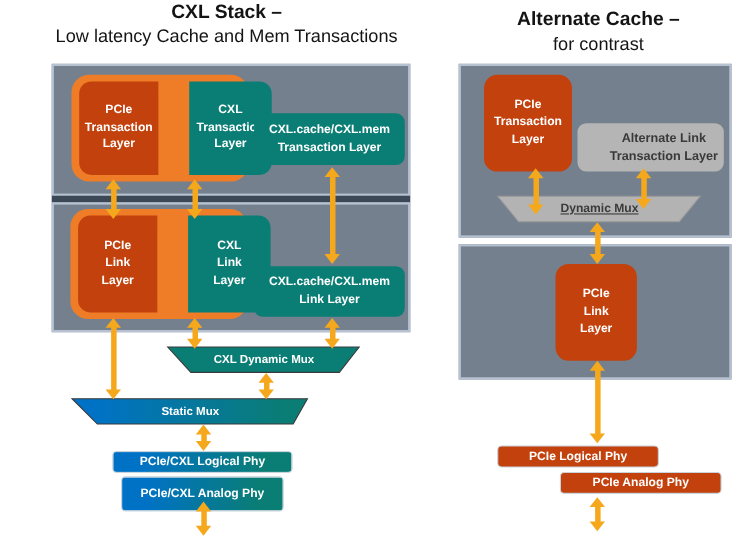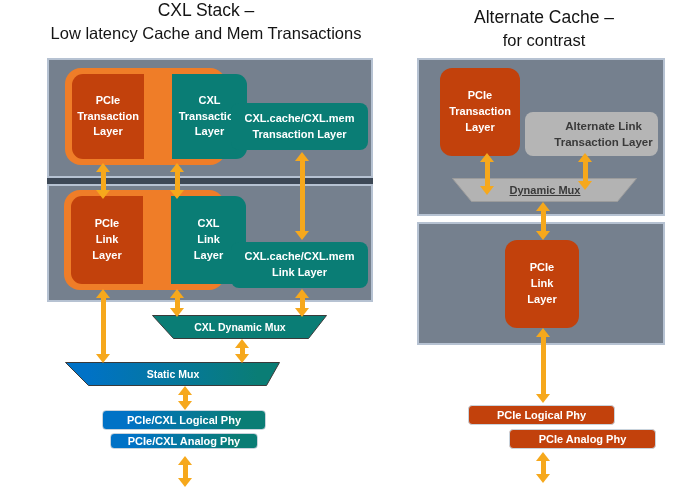--- a/index.html
+++ b/index.html
@@ -2,21 +2,21 @@
 <html><head>
 <meta charset="utf-8">
 <style>
   html,body{margin:0;padding:0;}
   body{
     width:676px;height:490px;position:relative;background:#ffffff;
     font-family:"Liberation Sans", sans-serif;overflow:hidden;
   }
   
   .title-block{position:absolute;text-align:center;color:#141414;}
-  .title-heading{font-size:17.5px;font-weight:normal;line-height:1.25;}
+  .title-heading{font-size:17.5px;font-weight:bold;line-height:1.25;}
   .title-sub{font-size:16.5px;font-weight:normal;line-height:1.35;}
   
   .panel{
     position:absolute;background:#75808E;
     border:2px solid #B6C2D2;box-sizing:border-box;
   }
   .divider{position:absolute;background:#3D4856;}
   
   .box{
     position:absolute;display:flex;align-items:center;justify-content:center;
@@ -107,21 +107,21 @@
     <linearGradient id="muxgrad" x1="0" y1="0" x2="1" y2="0">
       <stop offset="0.1" stop-color="#0072C6"></stop>
       <stop offset="0.9" stop-color="#0A7D75"></stop>
     </linearGradient>
   </defs>
   <polygon points="0.5,0.5 214.5,0.5 201.5,23.5 23.5,23.5" fill="url(#muxgrad)" stroke="#3A3A3A" stroke-width="1"></polygon>
 </svg>
 <div class="mux-label" style="left:65px;top:369px;width:216px;">Static Mux</div>
 
 <div class="box grad-bt r-xs phy" style="left:102px;top:410px;width:164px;height:20px;">PCIe/CXL Logical Phy</div>
-<div class="box grad-bt r-xs phy" style="left:110px;top:433px;width:148px;height:16px;">PCIe/CXL Analog Phy</div>
+<div class="box grad-bt r-xs phy" style="left:110px;top:433px;width:148px;height:32px;">PCIe/CXL Analog Phy</div>
 
 <div class="varrow" style="left:96px;top:163px;height:36px;"></div>
 <div class="varrow" style="left:170px;top:163px;height:36px;"></div>
 <div class="varrow" style="left:295px;top:152px;height:88px;"></div>
 <div class="varrow" style="left:96px;top:289px;height:74px;"></div>
 <div class="varrow" style="left:170px;top:289px;height:28px;"></div>
 <div class="varrow" style="left:295px;top:289px;height:28px;"></div>
 <div class="varrow" style="left:235px;top:339px;height:24px;"></div>
 <div class="varrow" style="left:178px;top:386px;height:24px;"></div>
 <div class="varrow" style="left:178px;top:456px;height:31px;"></div>
@@ -137,20 +137,20 @@
 
 <svg class="trap" style="left:452px;top:178px;" width="186" height="25">
   <polygon points="0.5,0.5 184.5,0.5 165.5,23.5 19.5,23.5" fill="#B3B3B3" stroke="#9C9C9C" stroke-width="1"></polygon>
 </svg>
 <div class="mux-label dark" style="left:452px;top:185px;width:186px;">Dynamic Mux</div>
 
 <div class="box blue r-all f11" style="left:505px;top:240px;width:74px;height:88px;">PCIe
 Link
 Layer</div>
 
-<div class="box blue r-xs phy" style="left:468px;top:405px;width:147px;height:20px;">PCIe Logical Phy</div>
+<div class="box blue r-xs phy" style="left:452px;top:405px;width:147px;height:20px;">PCIe Logical Phy</div>
 <div class="box blue r-xs phy" style="left:468px;top:429px;width:147px;height:20px;margin-left:41px;">PCIe Analog Phy</div>
 
 <div class="varrow" style="left:480px;top:153px;height:42px;"></div>
 <div class="varrow" style="left:578px;top:153px;height:37px;"></div>
 <div class="varrow" style="left:536px;top:202px;height:38px;"></div>
 <div class="varrow" style="left:536px;top:328px;height:75px;"></div>
 <div class="varrow" style="left:536px;top:452px;height:31px;"></div>
 
 </body></html>

